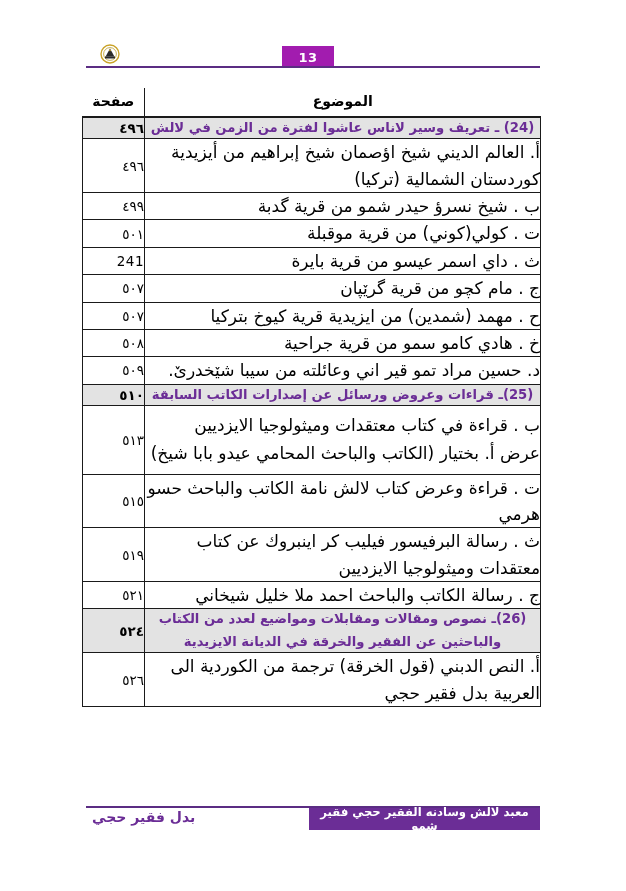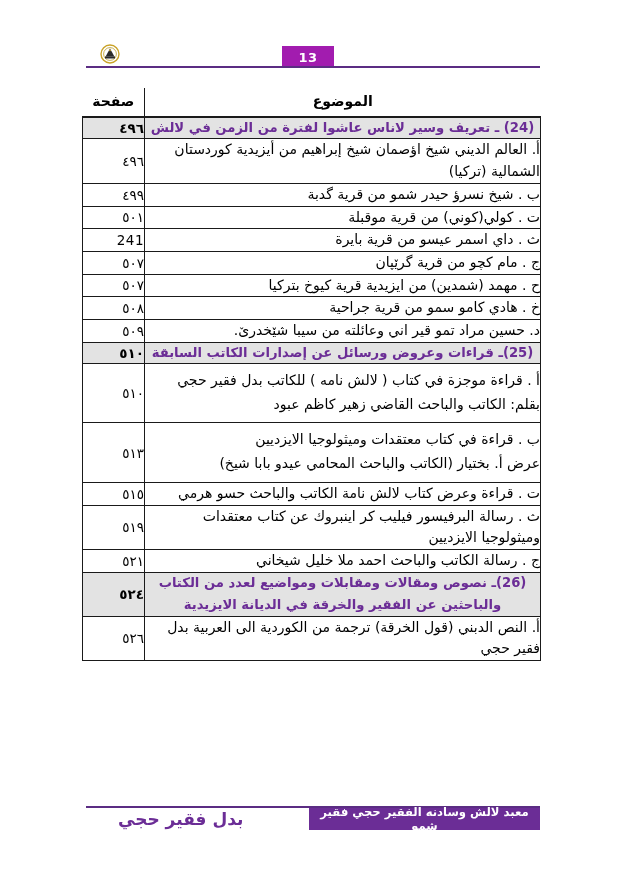--- a/index.html
+++ b/index.html
@@ -110,21 +110,21 @@
   td.c-page {
     text-align: right;
     font-size: 13.5px;
     color: #000;
     font-family: "DejaVu Sans", "Liberation Sans", sans-serif;
     letter-spacing: 0.5px;
     white-space: nowrap;
   }
   td.c-subject {
     text-align: right;
-    font-size: 14px;
+    font-size: 17px;
     color: #000;
     padding: 3px 8px 4px 8px;
     line-height: 1.55;
   }
   td.c-subject .line { display: block; }
   td.c-subject .line + .line { margin-top: 2px; }
 
   tr.section-row td {
     background: #e3e3e3;
   }
@@ -168,23 +168,23 @@
     color: #ffffff;
     font-weight: bold;
     font-size: 11.6px;
     display: flex;
     align-items: center;
     justify-content: center;
     text-align: center;
   }
   .footer-left {
     position: absolute;
-    left: 32px;
+    left: 6px;
     top: 3px;
-    font-size: 17px;
+    font-size: 14px;
     color: #6b2d96;
     font-weight: bold;
   }
 </style>
 </head>
 <body>
 
 <div class="page">
 
   <div class="page-header">
@@ -269,27 +269,20 @@
             <td class="c-page">٥٠٩</td>
           </tr>
           <tr class="section-row">
             <td class="c-subject">
               <span class="line">(25)ـ قراءات وعروض ورسائل عن إصدارات الكاتب السابقة</span>
             </td>
             <td class="c-page">٥١٠</td>
           </tr>
           <tr class="normal-row tall">
             <td class="c-subject">
-              <span class="line">أ . قراءة موجزة في كتاب ( لالش نامه ) للكاتب بدل فقير حجي</span>
-              <span class="line">بقلم: الكاتب والباحث القاضي زهير كاظم عبود</span>
-            </td>
-            <td class="c-page">٥١٠</td>
-          </tr>
-          <tr class="normal-row tall">
-            <td class="c-subject">
               <span class="line">ب . قراءة في كتاب معتقدات وميثولوجيا الايزديين</span>
               <span class="line">عرض أ. بختيار (الكاتب والباحث المحامي عيدو بابا شيخ)</span>
             </td>
             <td class="c-page">٥١٣</td>
           </tr>
           <tr class="normal-row">
             <td class="c-subject">
               <span class="line">ت . قراءة وعرض كتاب لالش نامة الكاتب والباحث حسو هرمي</span>
             </td>
             <td class="c-page">٥١٥</td>

